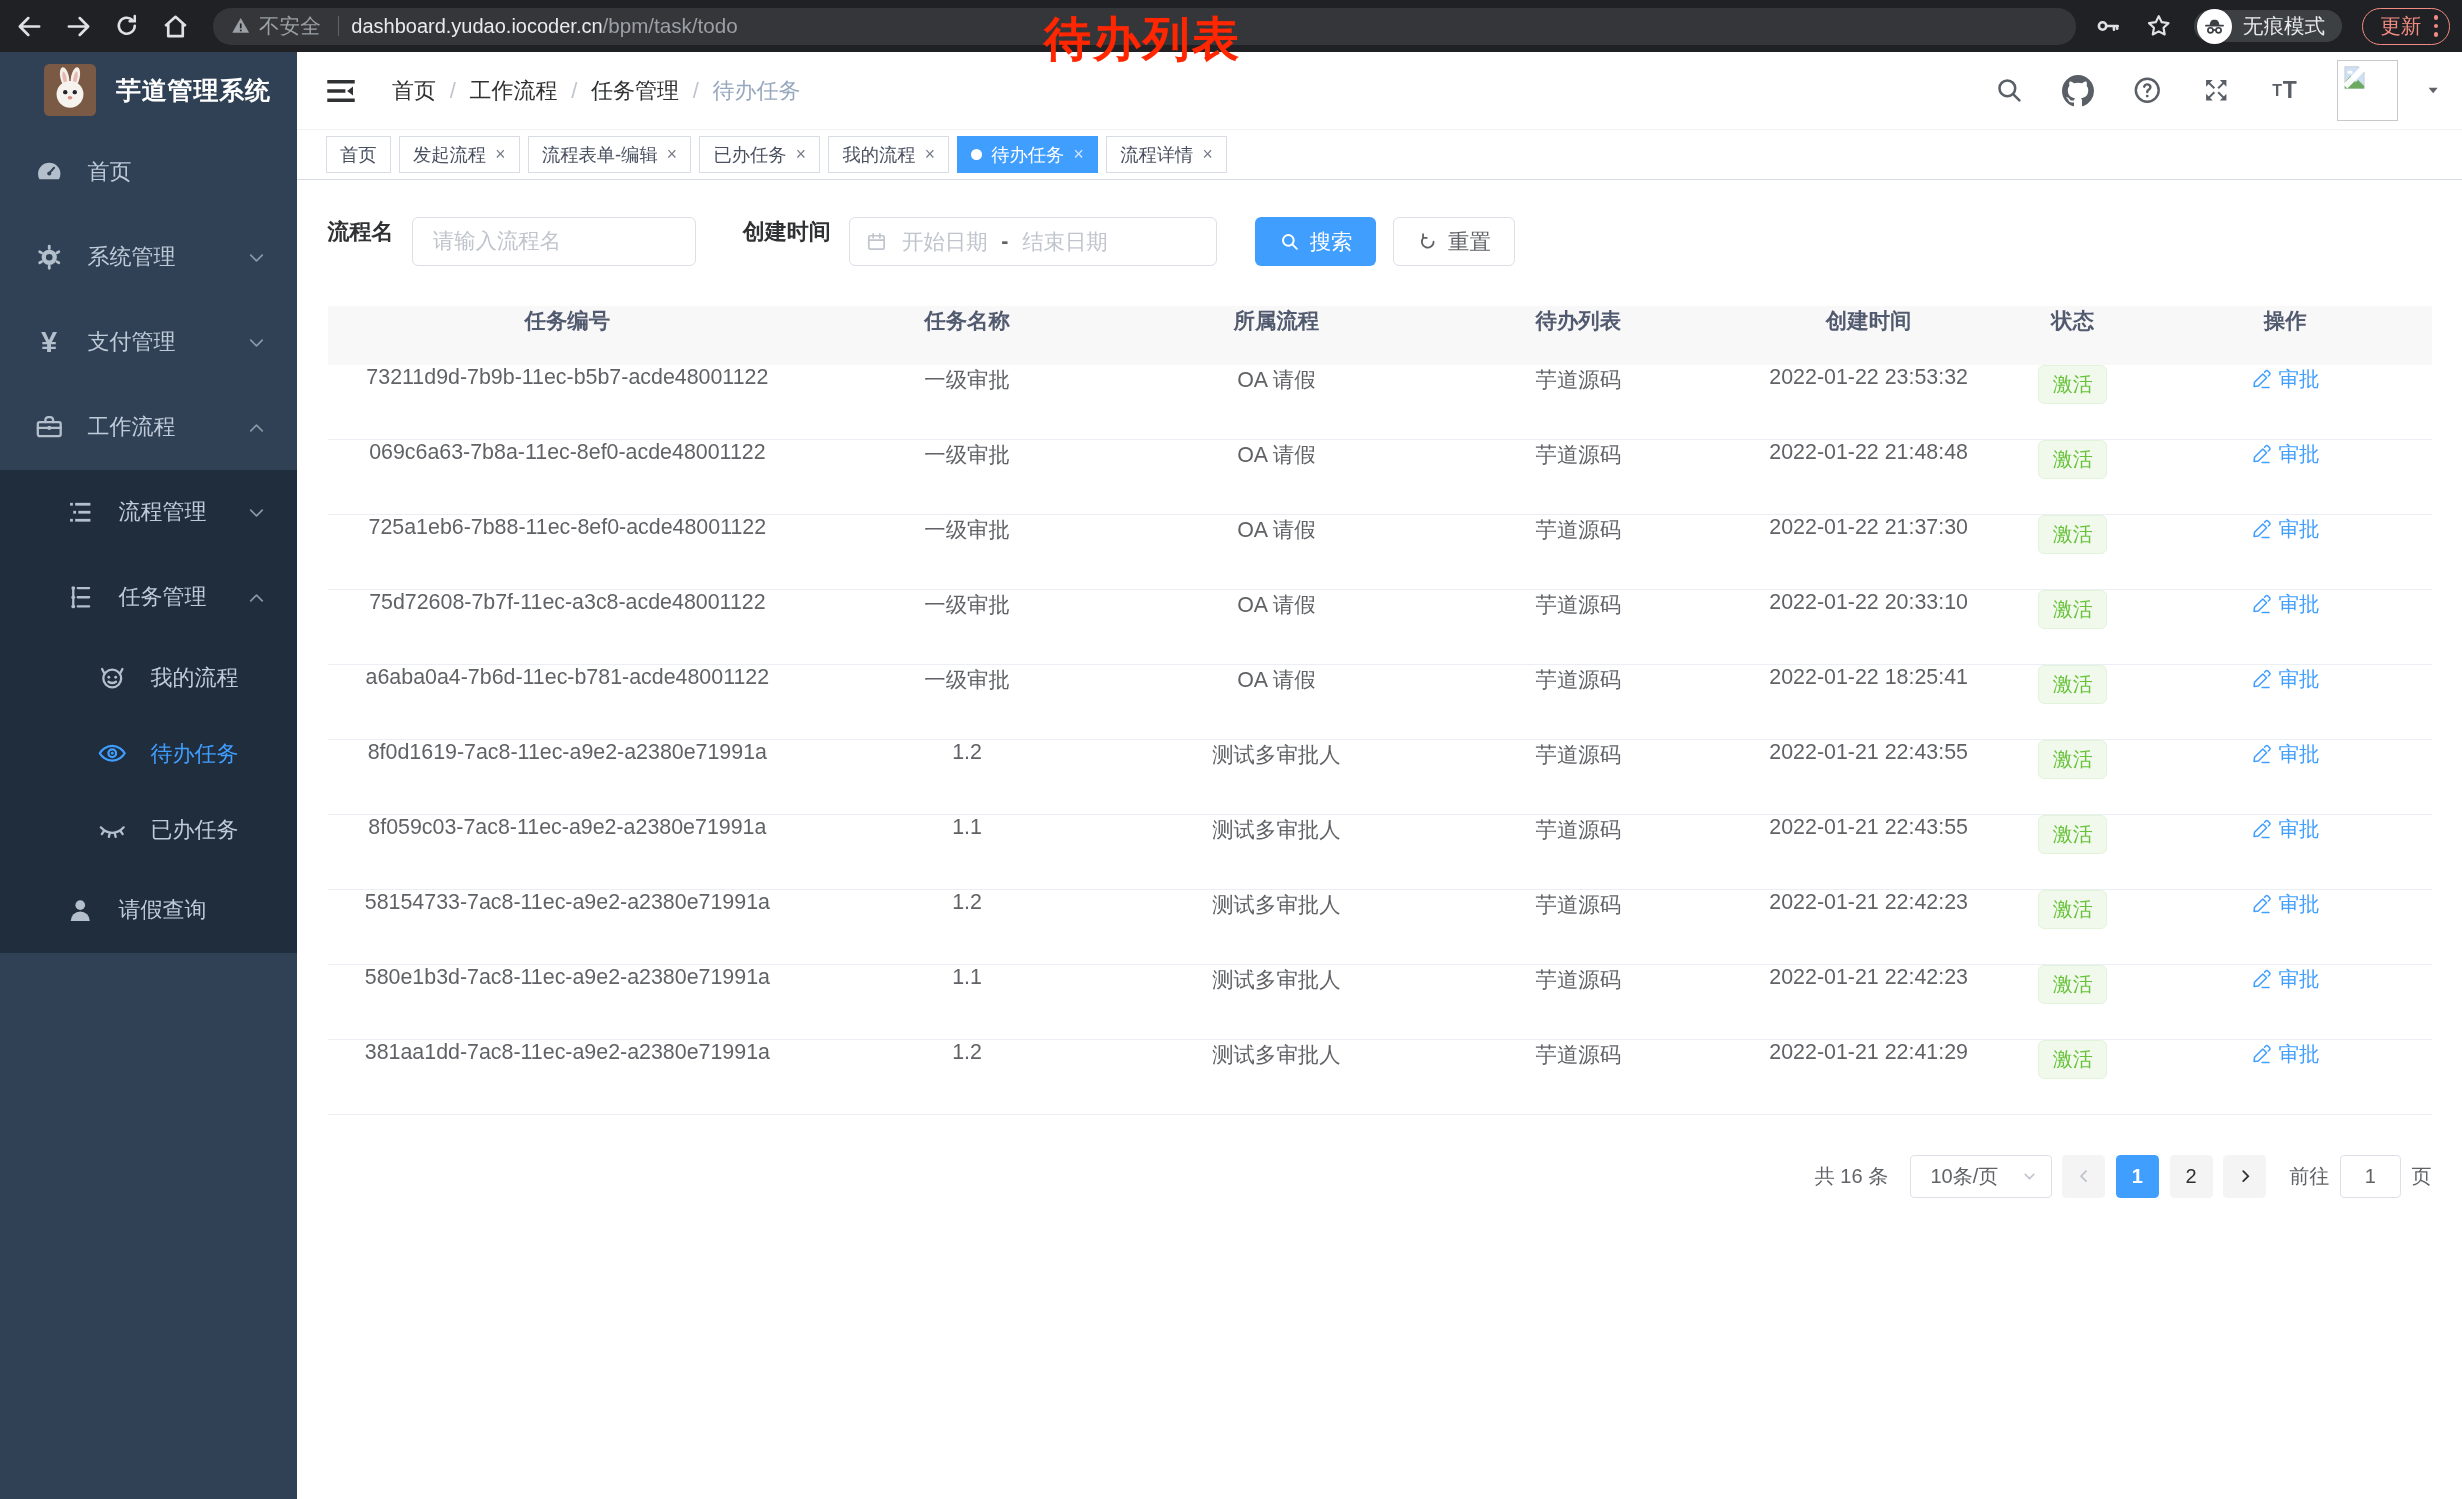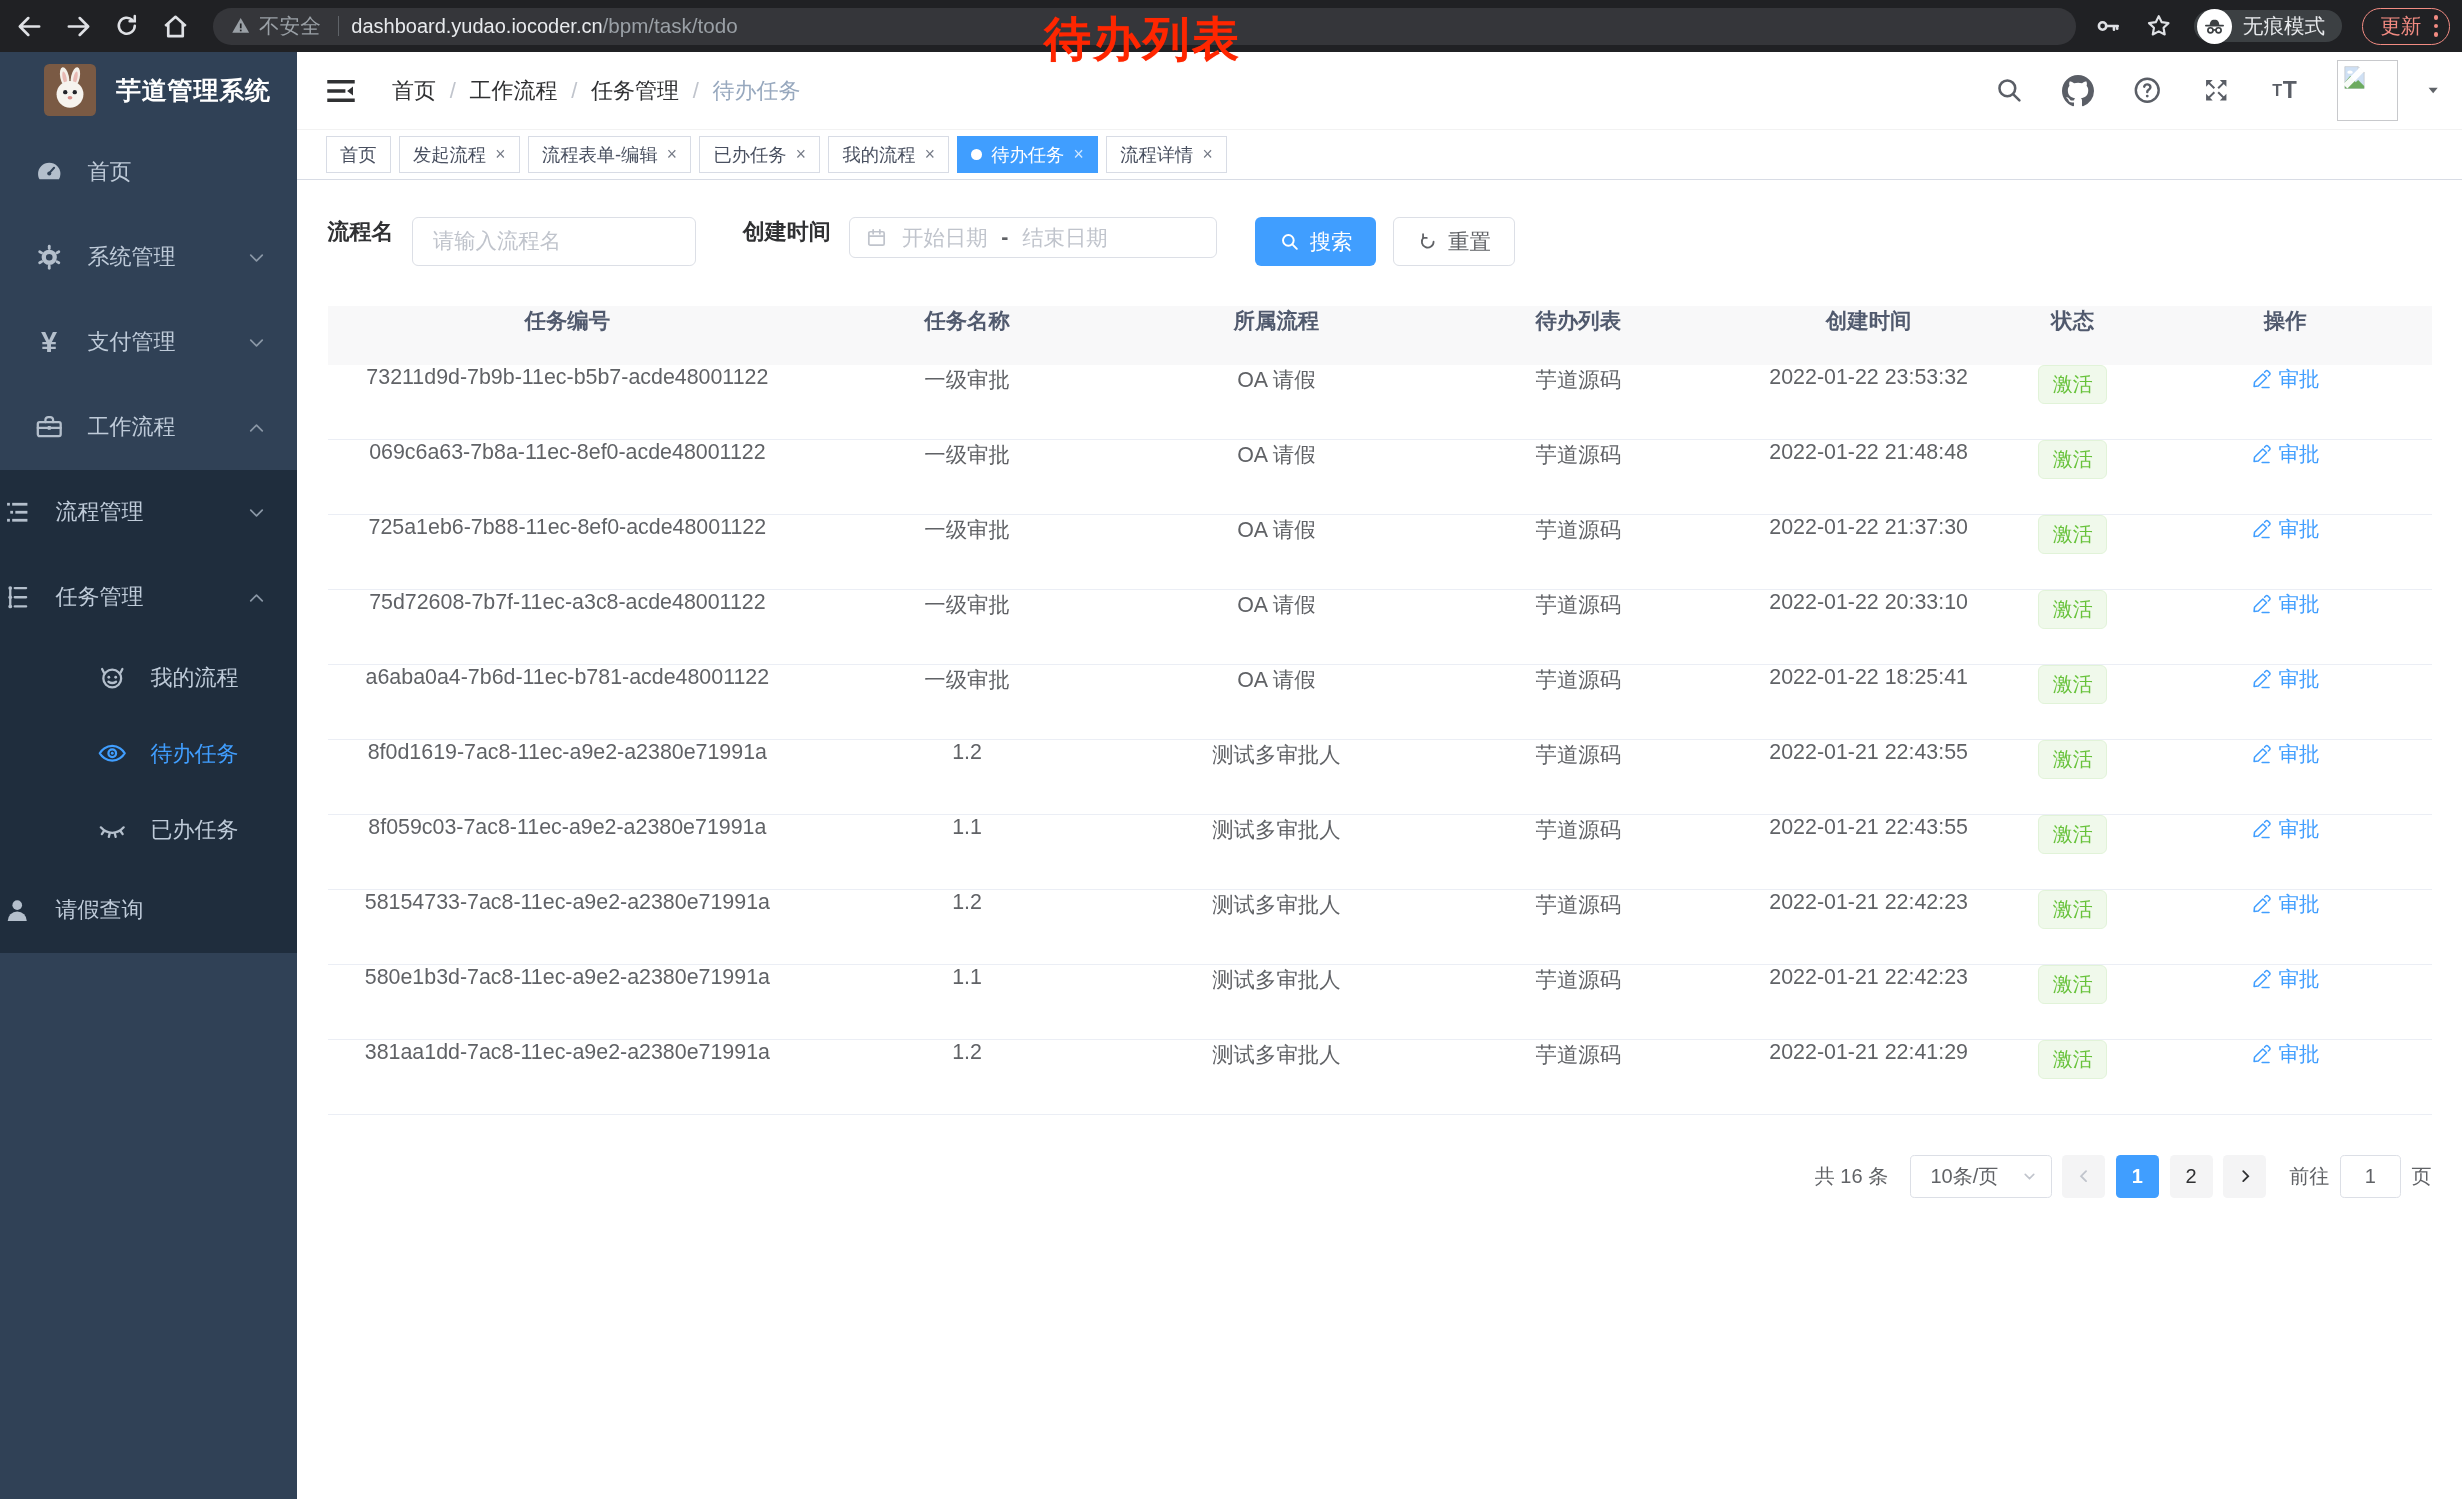--- a/index.html
+++ b/index.html
@@ -31,21 +31,21 @@
   .app { position:absolute; top:52px; left:0; right:0; bottom:0; display:flex; }
   .sidebar { width:297px; background:var(--sidebar-bg,#304156); flex:0 0 auto; overflow:hidden; }
   .logo-row { height:76px; display:flex; align-items:center; padding-left:44px; gap:20px; }
   .logo-box { width:52px; height:52px; flex:0 0 auto; }
   .app-title { color:#fff; font-size:25px; font-weight:700; letter-spacing:0.8px; }
   .menu { margin-top:1.5px; }
   .menu-item { position:relative; display:flex; align-items:center; color:var(--sidebar-text,#bfcbd9); font-size:22px; cursor:pointer; }
   .menu-item .mi-icon { width:34px; height:34px; margin-right:21.4px; display:flex; align-items:center; justify-content:center; color:#b4bfcc; flex:0 0 auto; }
   .menu-item .yen { font-size:29px; font-weight:700; line-height:1; }
   .menu-item.lv1 { height:85px; padding-left:32px; }
-  .menu-item.lv2 { height:85px; }
+  .menu-item.lv2 { height:85px; padding-left:63px; }
   .menu-item.lv3 { height:76px; padding-left:95px; }
   .menu-item.sub { background:var(--submenu-bg,#1f2d3d); }
   .menu-item.active, .menu-item.active .mi-icon { color:var(--accent,#409eff); }
   .menu-arrow { position:absolute; right:29px; color:#8a97a6; }
 
   
   .main { flex:1; display:flex; flex-direction:column; background:#fff; min-width:0; }
   .navbar { height:78px; display:flex; align-items:center; padding:0 20px 0 26px; border-bottom:0.8px solid #f2f2f2; }
   .hamburger { width:35px; height:35px; color:#303133; display:flex; align-items:center; justify-content:center; }
   .breadcrumb { display:flex; align-items:center; gap:13.7px; margin-left:34px; font-size:22px; color:var(--text-primary,#303133); }
@@ -64,21 +64,21 @@
   .tag.active { background:var(--accent,#409eff); border-color:var(--accent,#409eff); color:#fff; }
   .tag.active .dot { display:block; }
   .tag-close { font-size:17.5px; line-height:1; opacity:.75; }
 
   .content { padding:37px 30.5px 0; flex:1; }
   .filters { display:flex; }
   .f-label { font-size:22px; font-weight:700; color:var(--text-primary,#303133); margin-right:18.3px; white-space:nowrap; }
   .f-label.t2 { margin-left:47px; }
   .name-input { width:284px; height:49px; border:1.5px solid #dcdfe6; border-radius:6.1px; padding:0 20px; font-size:21.4px; color:#606266; font-family:inherit; outline:none; }
   .name-input::placeholder { color:#c0c4cc; }
-  .date-box { width:368px; height:41px; border:1.5px solid #dcdfe6; border-radius:6.1px; display:flex; align-items:center; padding:0 15.3px; gap:13.7px; color:#c0c4cc; font-size:21.4px; }
+  .date-box { width:368px; height:49px; border:1.5px solid #dcdfe6; border-radius:6.1px; display:flex; align-items:center; padding:0 15.3px; gap:13.7px; color:#c0c4cc; font-size:21.4px; }
   .date-box .sep { color:#606266; font-weight:700; }
   .btn { height:49px; border-radius:6.1px; display:flex; align-items:center; gap:9.2px; font-size:21.4px; padding:0 23px; cursor:pointer; border:1.5px solid transparent; }
   .btn-search { background:var(--accent,#409eff); color:#fff; margin-left:38px; }
   .btn-reset { background:#fff; color:#606266; border-color:#dcdfe6; margin-left:17px; }
 
   
   .table { margin-top:40px; width:100%; font-size:21.4px; }
   .tr { display:flex; align-items:flex-start; }
   .thead { background:var(--table-header-bg,#f8f8f9); height:59px; color:#515a6e; font-weight:700; }
   .tbody .tr { height:75px; border-bottom:1.5px solid var(--table-border,#ebeef5); color:#606266; }

